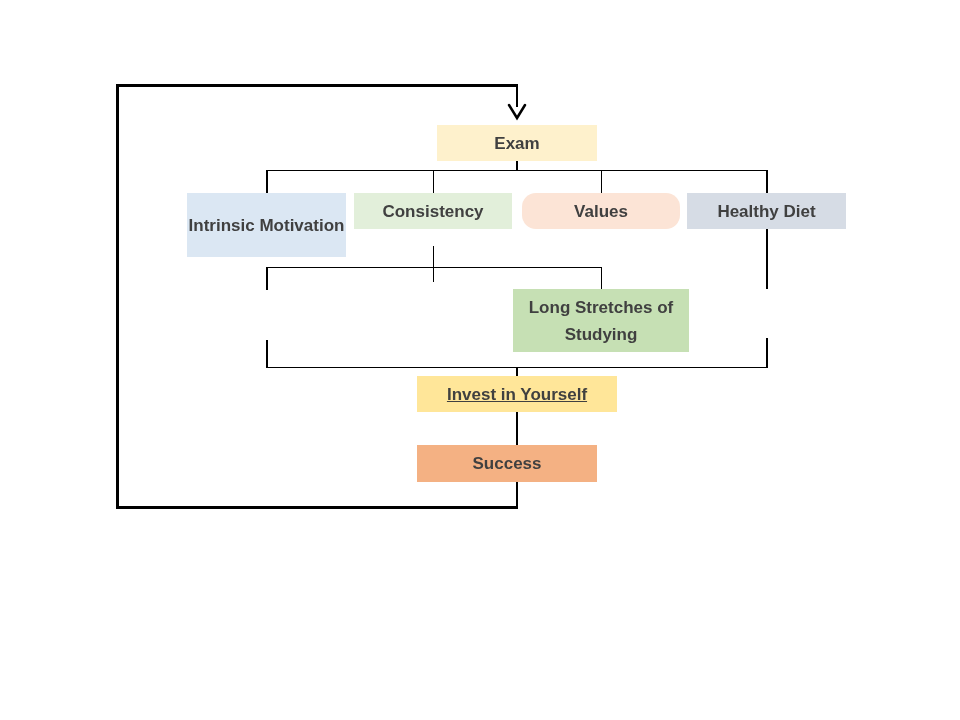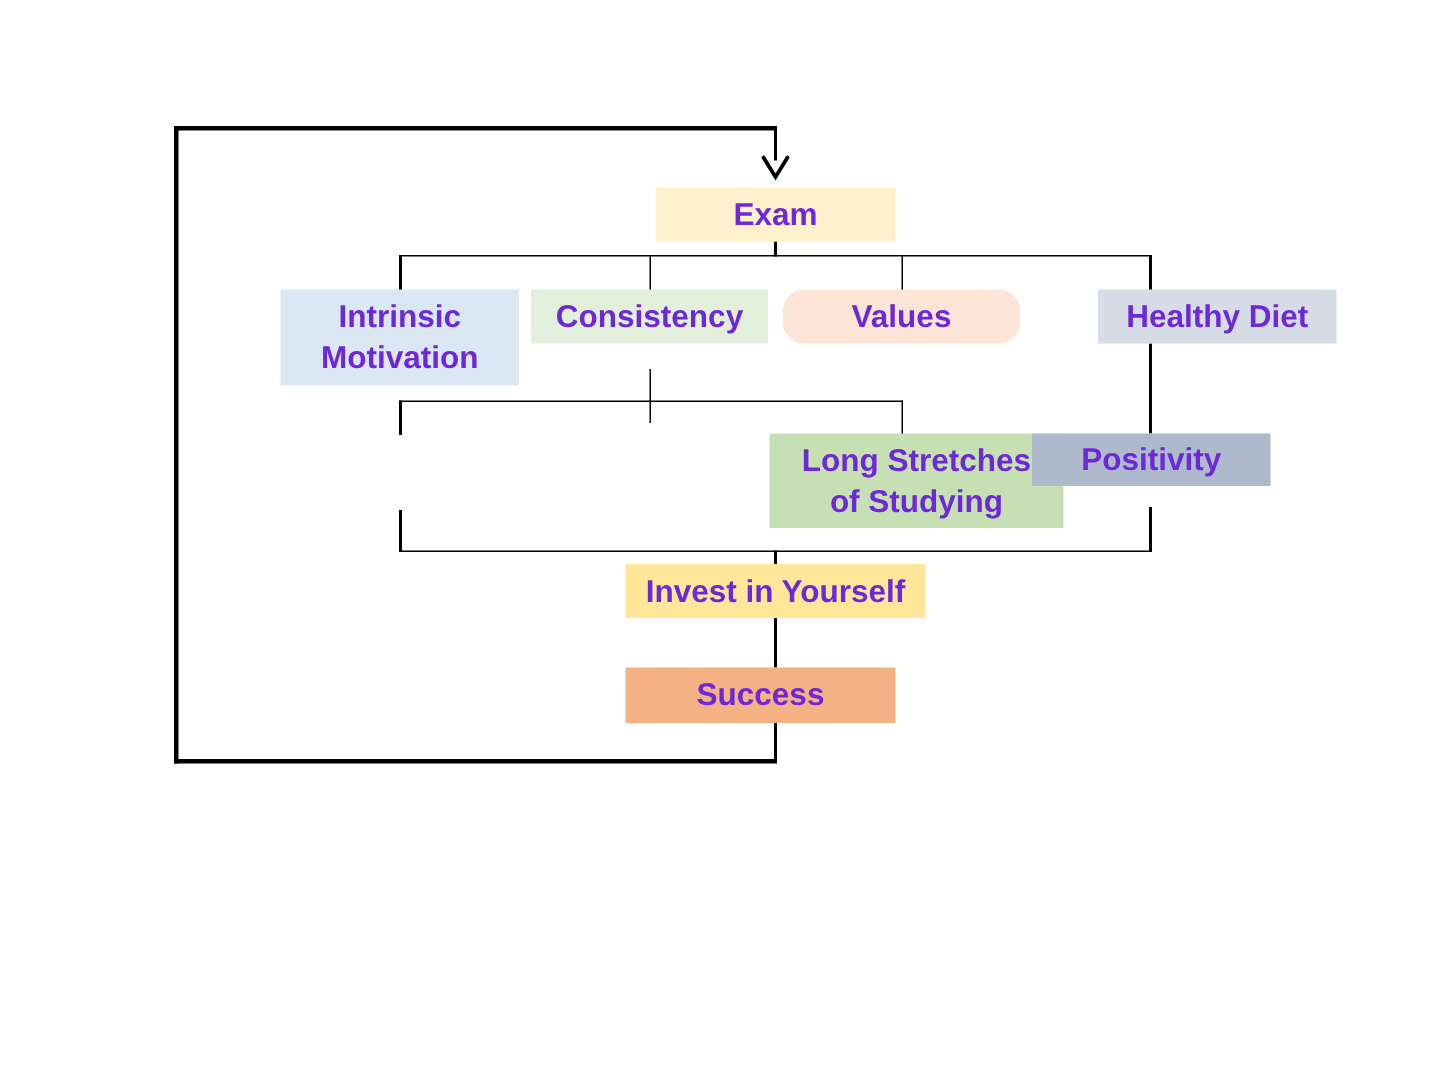--- a/index.html
+++ b/index.html
@@ -8,38 +8,38 @@
     width:960px;height:720px;
     background:#ffffff;
     font-family:"Liberation Sans", sans-serif;
     overflow:hidden;
   }
   .node{
     position:absolute;
     display:flex;align-items:center;justify-content:center;
     text-align:center;
     font-weight:700;
-    font-size:21px;
+    font-size:17px;
     line-height:27px;
-    color:#6d28d9;
+    color:#404040;
   }
   .line{position:absolute;background:#000;}
   .thin{}
   .thick{}
 
   
   .n-exam        {left:437px;top:125px;width:160px;height:36px;}
   .n-im          {left:187px;top:193px;width:159px;height:64px;}
   .n-consistency {left:354px;top:193px;width:158px;height:36px;}
   .n-values      {left:522px;top:193px;width:158px;height:36px;}
   .n-healthy     {left:687px;top:193px;width:159px;height:36px;}
   .n-hardwork    {left:189px;top:289px;width:158px;height:35px;}
-  .n-longstretch {left:513px;top:289px;width:172px;height:63px;padding:0 12px;}
+  .n-longstretch {left:513px;top:289px;width:172px;height:63px;padding:0 2px;}
   .n-positivity  {left:688px;top:289px;width:159px;height:35px;}
-  .n-invest      {left:417px;top:376px;width:200px;height:36px;}
+  .n-invest      {left:417px;top:376px;width:200px;height:36px;text-decoration:underline;}
   .n-success     {left:417px;top:445px;width:180px;height:37px;}
 
   
   .l-exam-stub      {left:516px;  top:161px;  width:1.5px;height:10px;}
   .l-row2-h         {left:266px;  top:169.5px;width:501px;height:1.5px;}
   .l-drop-im        {left:266px;  top:169.5px;width:1.5px;height:24px;}
   .l-drop-cons      {left:432.5px;top:169.5px;width:1.5px;height:24px;}
   .l-drop-values    {left:600.5px;top:169.5px;width:1.5px;height:24px;}
   .l-drop-healthy   {left:766px;  top:169.5px;width:1.5px;height:24px;}
   .l-cons-down      {left:432.5px;top:246px;  width:1.5px;height:36px;}
@@ -90,19 +90,18 @@
   <div class="line thin l-hardwork-down"></div>
   <div class="line thin l-positivity-down"></div>
   <div class="line thin l-row4-h"></div>
   <div class="line thin l-invest-drop"></div>
   <div class="line thin l-invest-success"></div>
 
   <div class="node n-exam" style="background-color: rgb(254, 241, 204);">Exam</div>
   <div class="node n-im" style="background-color: rgb(219, 231, 243);">Intrinsic Motivation</div>
   <div class="node n-consistency" style="background-color: rgb(226, 239, 218);">Consistency</div>
   <div class="node n-values" style="background-color: rgb(252, 228, 214); border-radius: 14px;">Values</div>
-  <div class="node n-healthy" style="background-color: rgb(214, 220, 229); margin-left: 45px;">Healthy Diet</div>
+  <div class="node n-healthy" style="background-color: rgb(214, 220, 229);">Healthy Diet</div>
   <div class="node n-longstretch" style="background-color: rgb(198, 224, 180);">Long Stretches of Studying</div>
-  <div class="node n-positivity" style="background-color: rgb(174, 186, 203);">Positivity</div>
   <div class="node n-invest" style="background-color: rgb(255, 230, 153);">Invest in Yourself</div>
   <div class="node n-success" style="background-color: rgb(244, 177, 131);">Success</div>
 
 </div>
 
 </body></html>

